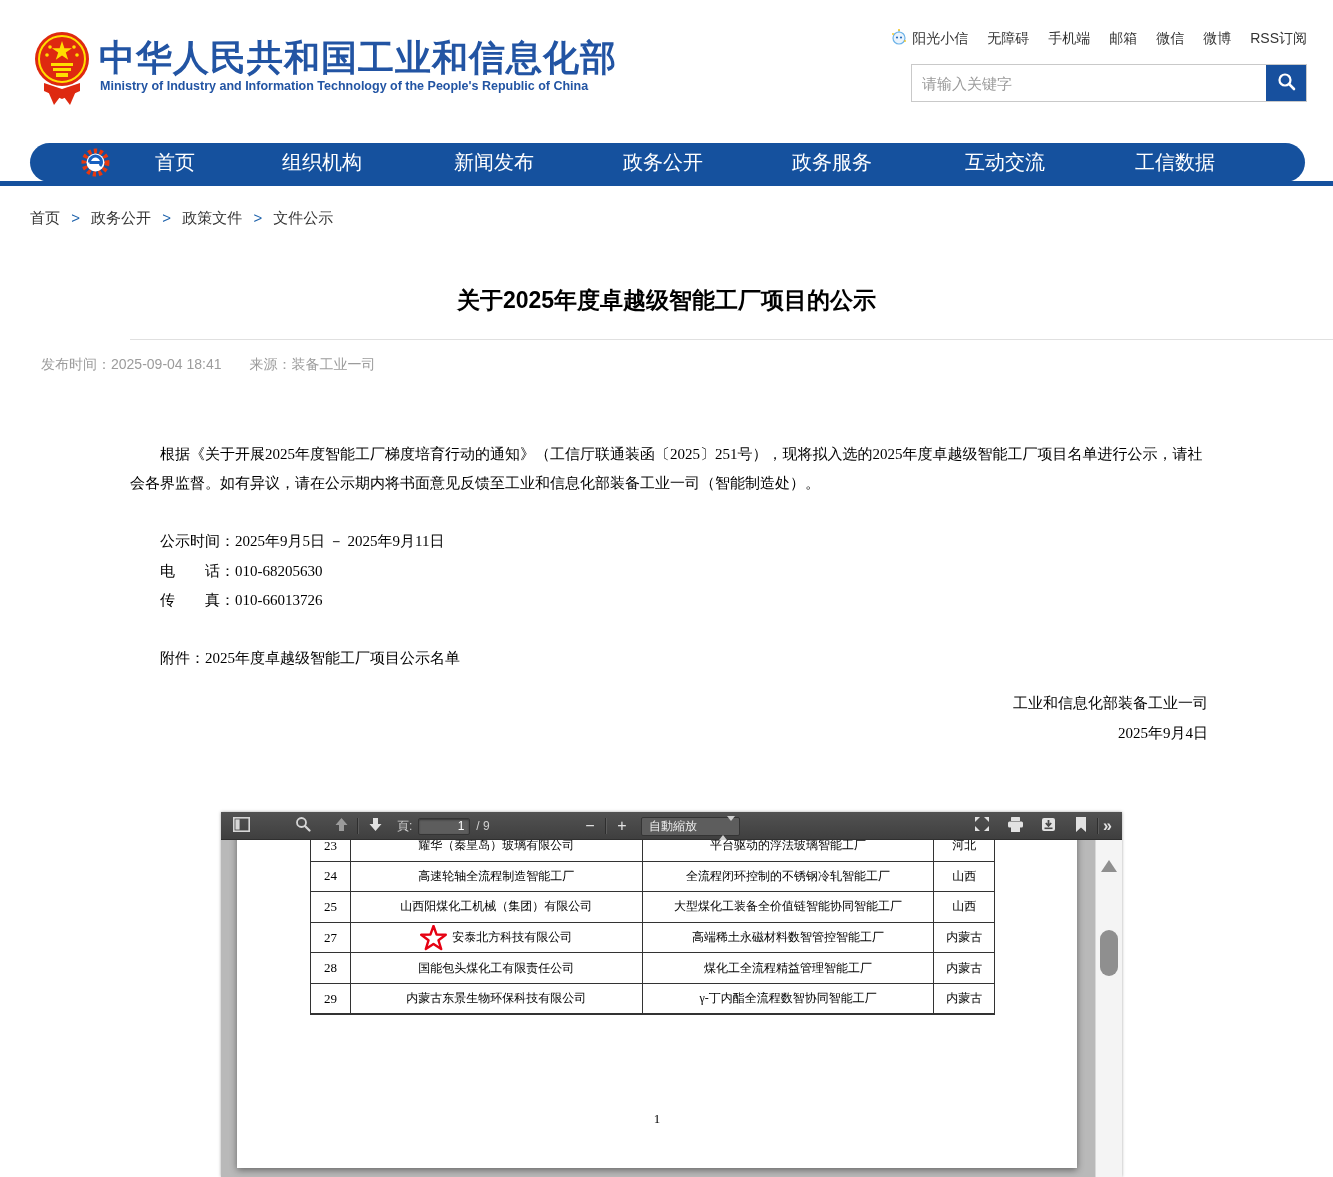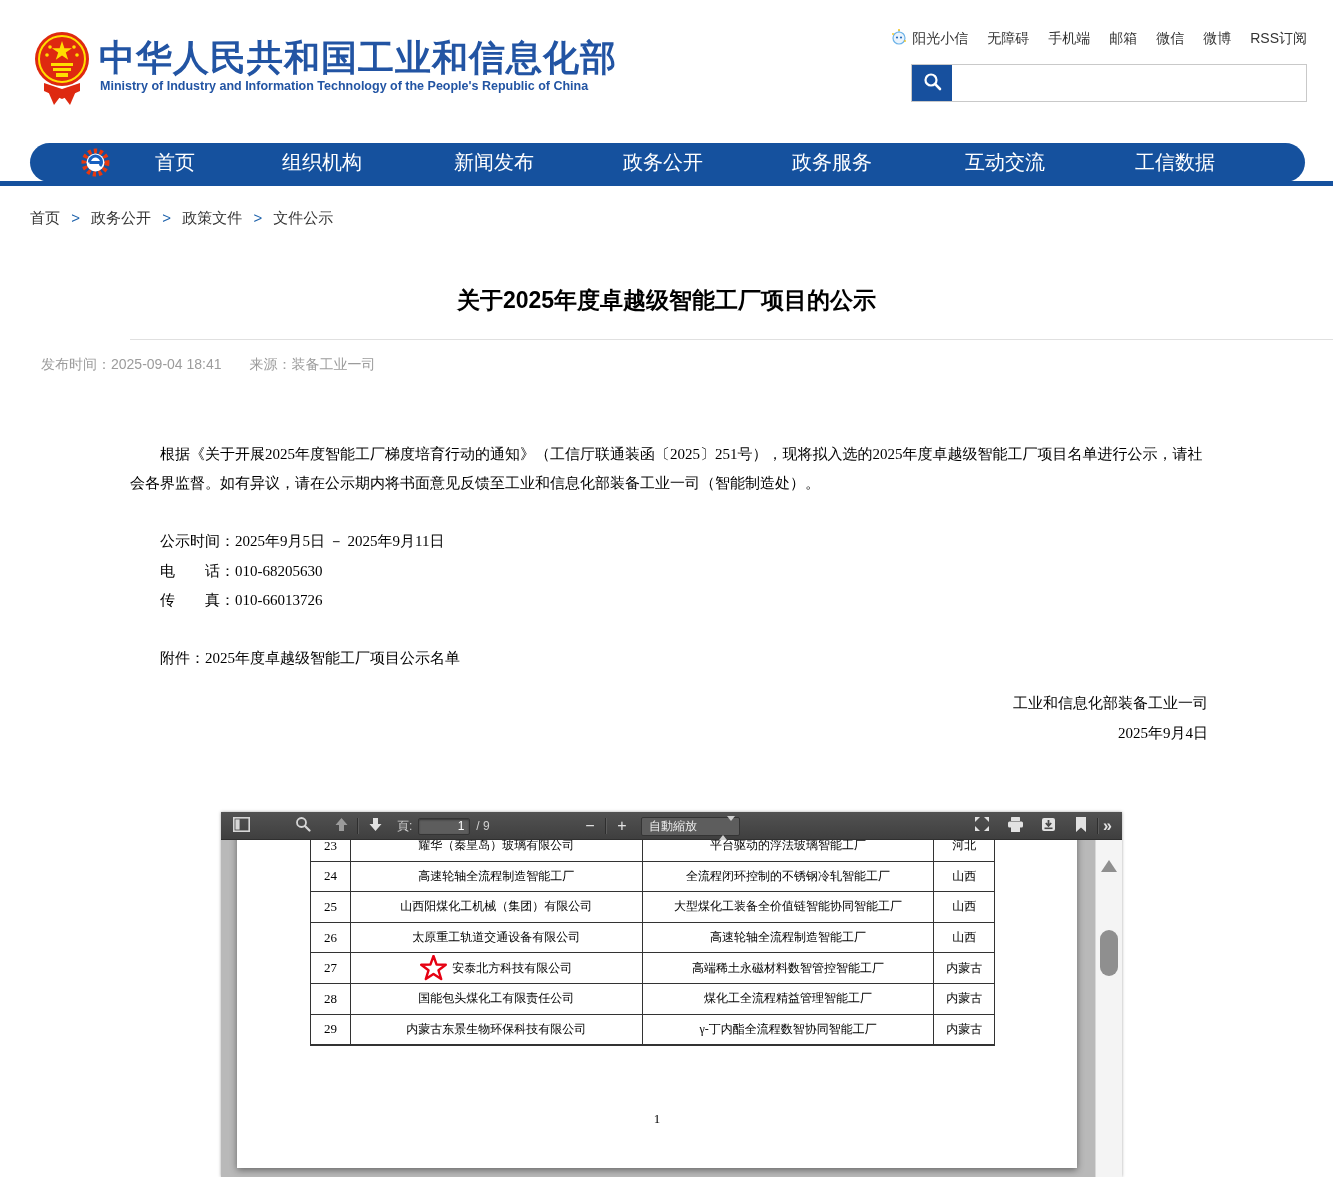--- a/index.html
+++ b/index.html
@@ -140,20 +140,21 @@
   </span>
   <span class="ql-item">无障碍</span>
   <span class="ql-item">手机端</span>
   <span class="ql-item">邮箱</span>
   <span class="ql-item">微信</span>
   <span class="ql-item">微博</span>
   <span class="ql-item">RSS订阅</span>
 </div>
 
 <div class="search-bar">
+  <input class="search-input" placeholder="请输入关键字" style="">
   <button class="search-btn">
     <span>
       <svg width="19" height="19" viewBox="0 0 19 19">
         <circle cx="8" cy="8" r="5.5" fill="none" stroke="#ffffff" stroke-width="2.2"></circle>
         <line x1="12.2" y1="12.2" x2="17" y2="17" stroke="#ffffff" stroke-width="2.6" stroke-linecap="round"></line>
       </svg>
     </span>
   </button>
 </div>
 
@@ -311,26 +312,20 @@
           <td class="col-project">全流程闭环控制的不锈钢冷轧智能工厂</td>
           <td class="col-province">山西</td>
         </tr>
         <tr>
           <td class="col-no">25</td>
           <td class="col-company">山西阳煤化工机械（集团）有限公司</td>
           <td class="col-project">大型煤化工装备全价值链智能协同智能工厂</td>
           <td class="col-province">山西</td>
         </tr>
         <tr>
-          <td class="col-no">26</td>
-          <td class="col-company">太原重工轨道交通设备有限公司</td>
-          <td class="col-project">高速轮轴全流程制造智能工厂</td>
-          <td class="col-province">山西</td>
-        </tr>
-        <tr>
           <td class="col-no">27</td>
           <td class="col-company">
             <span class="cell-flex">
               <span class="star-badge">
                 <svg width="27" height="26" viewBox="0 0 27 26">
                   <path d="M13.5 1 L16.6 9.6 L25.8 9.8 L18.5 15.3 L21.2 24 L13.5 18.9 L5.8 24 L8.5 15.3 L1.2 9.8 L10.4 9.6 Z" fill="#ffffff" stroke="#e60012" stroke-width="2.4" stroke-linejoin="round"></path>
                 </svg>
               </span>
               <span>安泰北方科技有限公司</span>
             </span>

